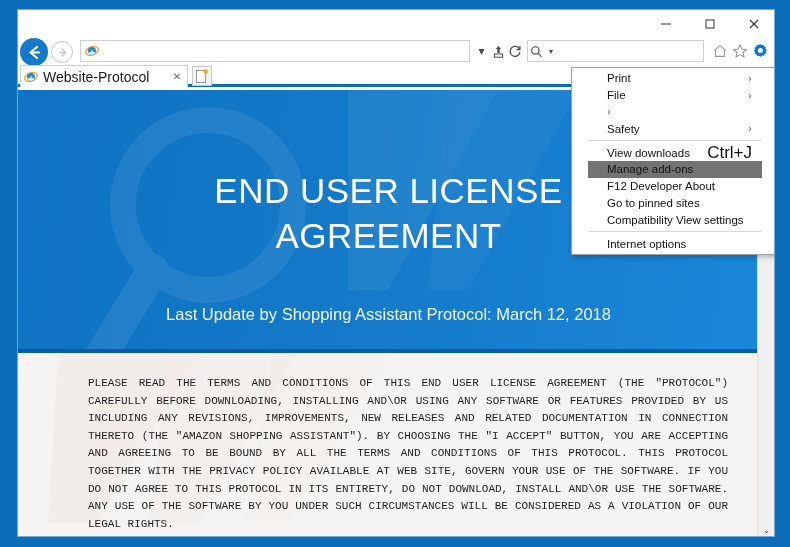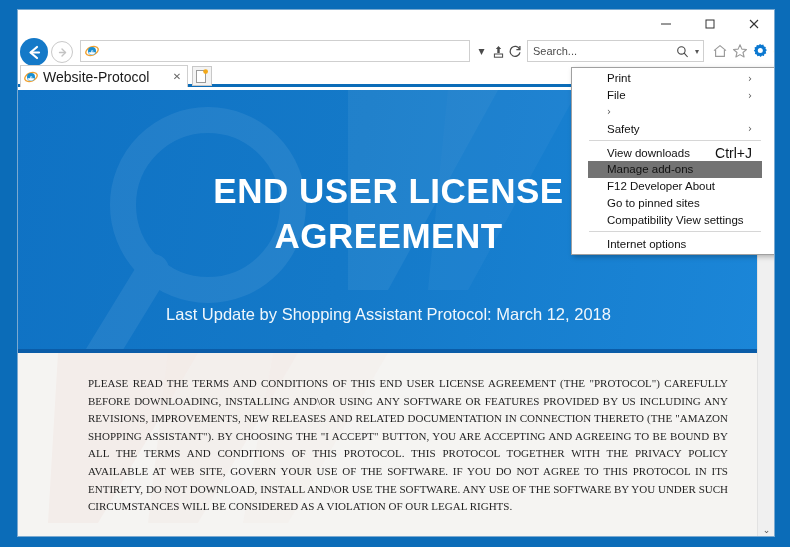--- a/index.html
+++ b/index.html
@@ -162,21 +162,21 @@
   #hero-watermark2 {
     position: absolute; left: 300px; top: -30px;
     width: 300px; height: 290px;
     opacity: .10;
   }
   #hero-title {
     position: absolute; left: 0; top: 78px; width: 741px;
     text-align: center;
     color: #fff;
     font-size: 35px;
-    font-weight: bold;
+    font-weight: normal;
     letter-spacing: .5px;
     line-height: 45px;
     font-family: "Liberation Sans", sans-serif;
   }
   #hero-subtitle {
     position: absolute; left: 0; top: 215px; width: 741px;
     text-align: center;
     color: #f0f7fc;
     font-size: 16.5px;
     font-family: "Liberation Sans", sans-serif;
@@ -199,21 +199,21 @@
     width: 420px; height: 210px;
     opacity: .16;
   }
   #eula-text {
     position: absolute; left: 70px; top: 22px;
     width: 640px;
     font-size: 11px;
     line-height: 17.6px;
     color: #1f1f1f;
     text-align: justify;
-    font-family: Liberation Serif, serif;
+    font-family: Liberation Mono, monospace;
   }
 
   
   #v-scrollbar {
     position: absolute; right: 0; top: 80px;
     width: 17px; height: 448px;
     background: #f0f0f0;
     border-left: 1px solid #e2e2e2;
   }
   #scroll-up, #scroll-down {
@@ -246,21 +246,21 @@
     height: 16.8px;
     display: flex; align-items: center;
     padding: 0 8px 0 19px;
     font-size: 11.5px;
     color: #111;
     white-space: nowrap;
     font-family: "Liberation Sans", sans-serif;
   }
   .menu-item.highlight { background: #737373; }
   .menu-label { flex: 1; }
-  .menu-shortcut { color: #111; font-size: 14px; padding-right: 2px; }
+  .menu-shortcut { color: #111; font-size: 17px; padding-right: 2px; }
   .menu-arrow { color: #555; font-size: 10px; padding-right: 2px; font-family: "DejaVu Sans", sans-serif; }
   .menu-sep {
     height: 1px; background: #d6d6d6; margin: 3px 1px;
   }
 </style>
 </head>
 <body>
 
 <div id="window-frame">
   <div id="window-inner">
@@ -320,21 +320,20 @@
         </svg>
       </div>
       <div class="addr-ctl" id="refresh-btn">
         <svg width="13" height="13" viewBox="0 0 13 13">
           <path d="M10.6 4.2 A5 5 0 1 0 11 7.4" fill="none" stroke="#4a4a4a" stroke-width="1.3"></path>
           <path d="M10.9 1 L10.9 4.6 L7.4 4.6" fill="none" stroke="#4a4a4a" stroke-width="1.3"></path>
         </svg>
       </div>
 
       <div id="search-box">
-        <span id="search-input-text" placeholder="Search...">Search...</span>
         <span id="search-icon">
           <svg width="13" height="13" viewBox="0 0 13 13">
             <circle cx="5.4" cy="5.4" r="3.7" fill="none" stroke="#444" stroke-width="1.1"></circle>
             <line x1="8.2" y1="8.2" x2="11.6" y2="12" stroke="#444" stroke-width="1.1"></line>
           </svg>
         </span>
         <span id="search-drop">▾</span>
       </div>
 
       <div class="tool-icon" id="home-icon">

